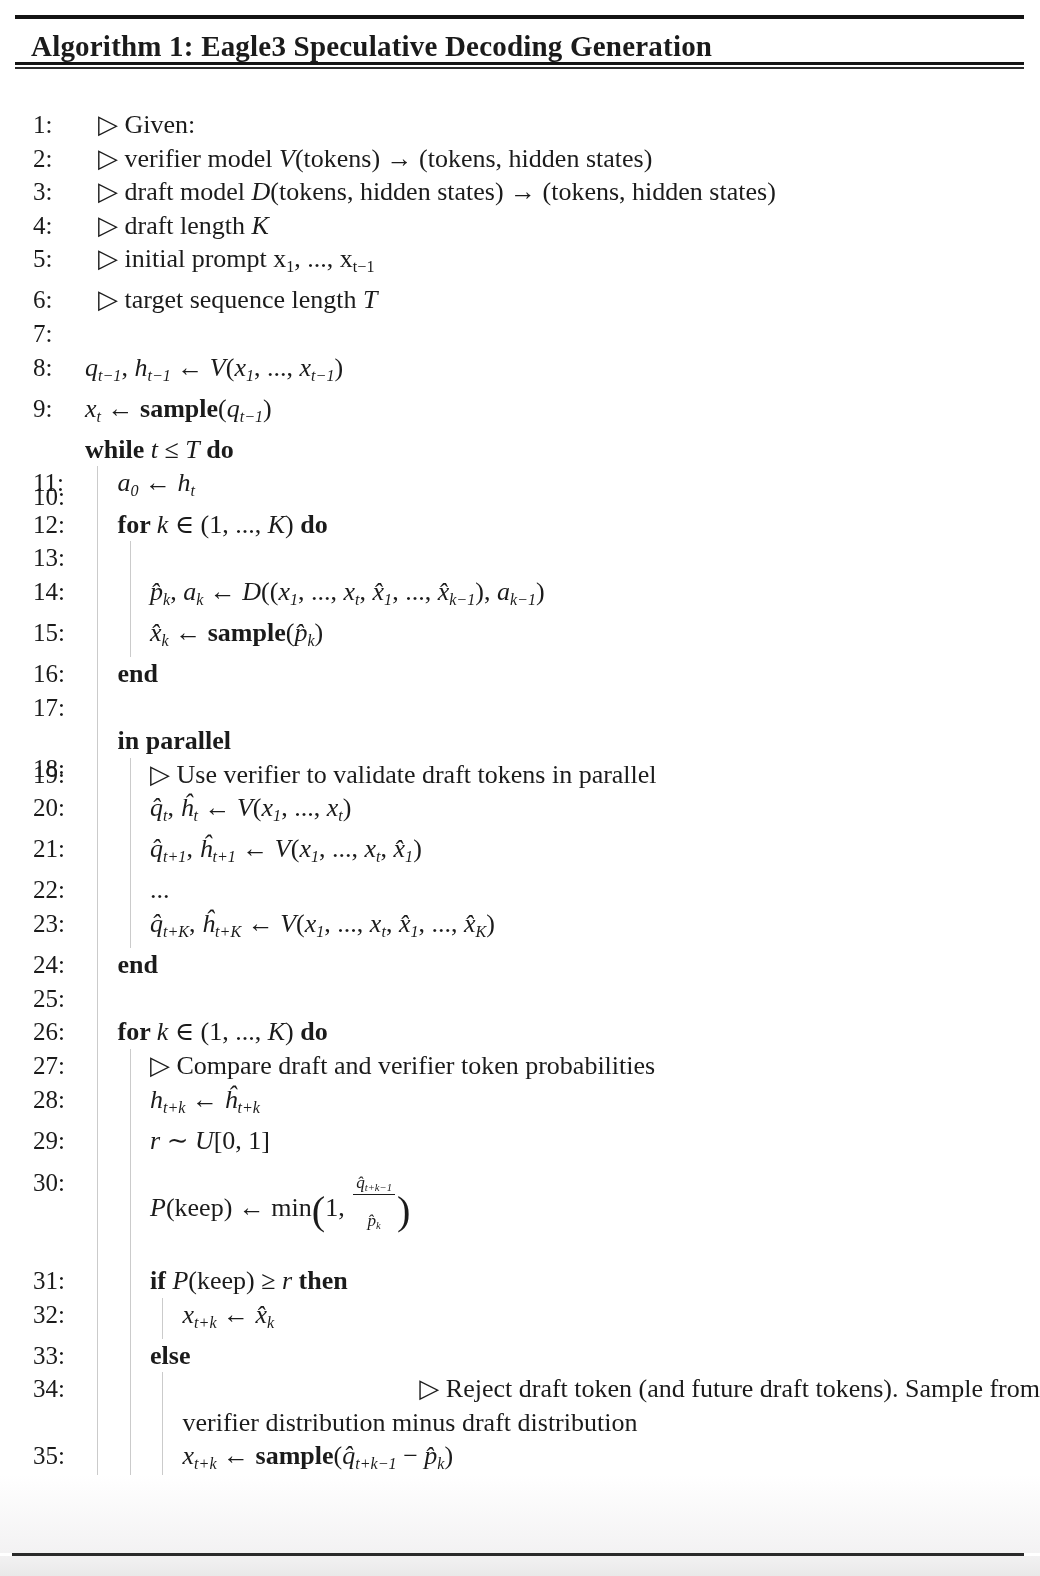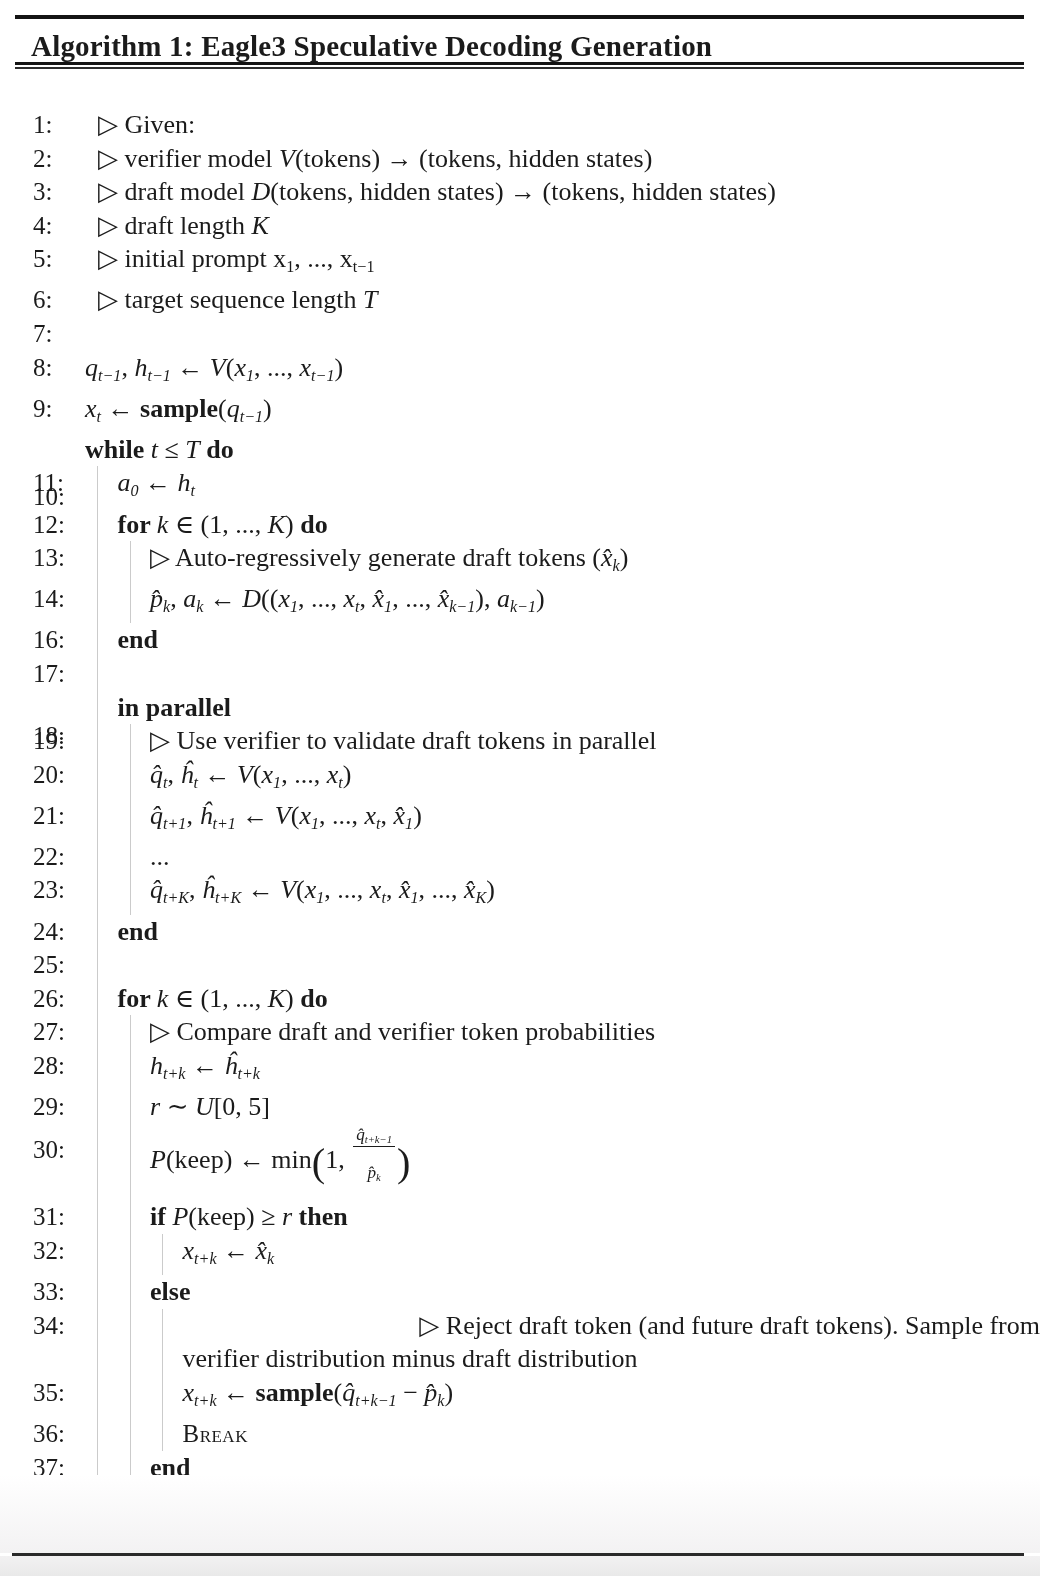--- a/index.html
+++ b/index.html
@@ -71,21 +71,21 @@
   .s-si { font-style: italic; font-size: 0.62em; vertical-align: -0.28em; }
   .s-sub{ font-size: 0.62em; vertical-align: -0.28em; }
   .s-sc { font-variant: small-caps; letter-spacing: 0.5px; font-size: 0.96em; }
   .s-big{ font-size: 1.55em; vertical-align: -0.18em; line-height: 0; }
   .frac {
     display: inline-block;
     vertical-align: middle;
     text-align: center;
     font-size: 0.66em;
     line-height: 1.12;
-    margin: 1px 2px;
+    margin: 16px 2px;
   }
   .fnum { display: block; padding: 0 3px; }
   .fden { display: block; padding: 16px 3px; border-top: 1.6px solid #1b1b1b; }
   .pre-rule-fade {
     position: absolute;
     left: 0; right: 0;
     top: 1475px; height: 78px;
     background: linear-gradient(#ffffff, #f3f2f3);
   }
   .rule-bottom {
@@ -161,30 +161,35 @@
       </div>
       <div class="line">
         <span class="guide" style="left: 97px;"></span>
         <span class="num" style="left: 33px;">12:</span>
         <span class="ct" style="margin-left: 117.5px;"><span class="s-b">for </span><span class="s-i">k</span><span class="s-r"> ∈ (1, ..., </span><span class="s-i">K</span><span class="s-r">)</span><span class="s-b"> do</span></span>
       </div>
       <div class="line">
         <span class="guide" style="left: 97px;"></span>
         <span class="guide" style="left: 129.5px;"></span>
         <span class="num" style="left: 33px;">13:</span>
-        <span class="ct" style="margin-left: 150px;"><span class="s-r">▷ Auto-regressively generate draft tokens (</span><span class="s-i">x̂</span><span class="s-si">k</span><span class="s-r">)</span></span>
       </div>
       <div class="line">
         <span class="guide" style="left: 97px;"></span>
         <span class="guide" style="left: 129.5px;"></span>
         <span class="num" style="left: 33px;">14:</span>
         <span class="ct" style="margin-left: 150px;"><span class="s-i">p̂</span><span class="s-si">k</span><span class="s-r">, </span><span class="s-i">a</span><span class="s-si">k</span><span class="s-r"> ← </span><span class="s-i">D</span><span class="s-r">((</span><span class="s-i">x</span><span class="s-si">1</span><span class="s-r">, ..., </span><span class="s-i">x</span><span class="s-si">t</span><span class="s-r">, </span><span class="s-i">x̂</span><span class="s-si">1</span><span class="s-r">, ..., </span><span class="s-i">x̂</span><span class="s-si">k−1</span><span class="s-r">), </span><span class="s-i">a</span><span class="s-si">k−1</span><span class="s-r">)</span></span>
       </div>
       <div class="line">
         <span class="guide" style="left: 97px;"></span>
+        <span class="guide" style="left: 129.5px;"></span>
+        <span class="num" style="left: 33px;">15:</span>
+        <span class="ct" style="margin-left: 150px;"><span class="s-i">x̂</span><span class="s-si">k</span><span class="s-r"> ← </span><span class="s-b">sample</span><span class="s-r">(</span><span class="s-i">p̂</span><span class="s-si">k</span><span class="s-r">)</span></span>
+      </div>
+      <div class="line">
+        <span class="guide" style="left: 97px;"></span>
         <span class="num" style="left: 33px; text-align: right;">16:</span>
         <span class="ct" style="margin-left: 117.5px;"><span class="s-b">end</span></span>
       </div>
       <div class="line">
         <span class="guide" style="left: 97px;"></span>
         <span class="num" style="left: 33px;">17:</span>
         <span class="ct" style="margin-left: 85px;"></span>
       </div>
       <div class="line">
         <span class="guide" style="left: 97px;"></span>
@@ -245,21 +250,21 @@
       <div class="line">
         <span class="guide" style="left: 97px;"></span>
         <span class="guide" style="left: 129.5px;"></span>
         <span class="num" style="left: 33px; text-align: center;">28:</span>
         <span class="ct" style="margin-left: 150px;"><span class="s-i">h</span><span class="s-si">t+k</span><span class="s-r"> ← </span><span class="s-i">ĥ</span><span class="s-si">t+k</span></span>
       </div>
       <div class="line">
         <span class="guide" style="left: 97px;"></span>
         <span class="guide" style="left: 129.5px;"></span>
         <span class="num" style="left: 33px;">29:</span>
-        <span class="ct" style="margin-left: 150px;"><span class="s-i">r</span><span class="s-r"> ∼ </span><span class="s-i">U</span><span class="s-r">[0, 5]</span></span>
+        <span class="ct" style="margin-left: 150px;"><span class="s-i">r</span><span class="s-r"> ∼ </span><span class="s-i">U</span><span class="s-r">[0, 1]</span></span>
       </div>
       <div class="line tall">
         <span class="guide" style="left: 97px;"></span>
         <span class="guide" style="left: 129.5px;"></span>
         <span class="num" style="left: 33px;">30:</span>
         <span class="ct" style="margin-left: 150px;"><span class="s-i">P</span><span class="s-r">(keep) ← min</span><span class="s-big">(</span><span class="s-r">1, </span><span class="frac"><span class="fnum"><span class="s-i">q̂</span><span class="s-si">t+k−1</span></span><span class="fden"><span class="s-i">p̂</span><span class="s-si">k</span></span></span><span class="s-big">)</span></span>
       </div>
       <div class="line">
         <span class="guide" style="left: 97px;"></span>
         <span class="guide" style="left: 129.5px;"></span>

